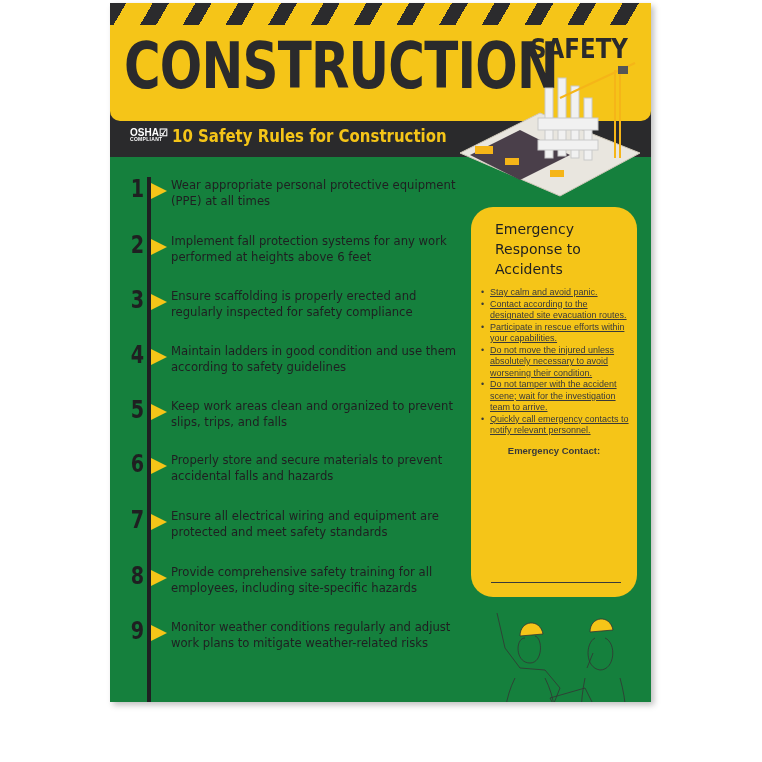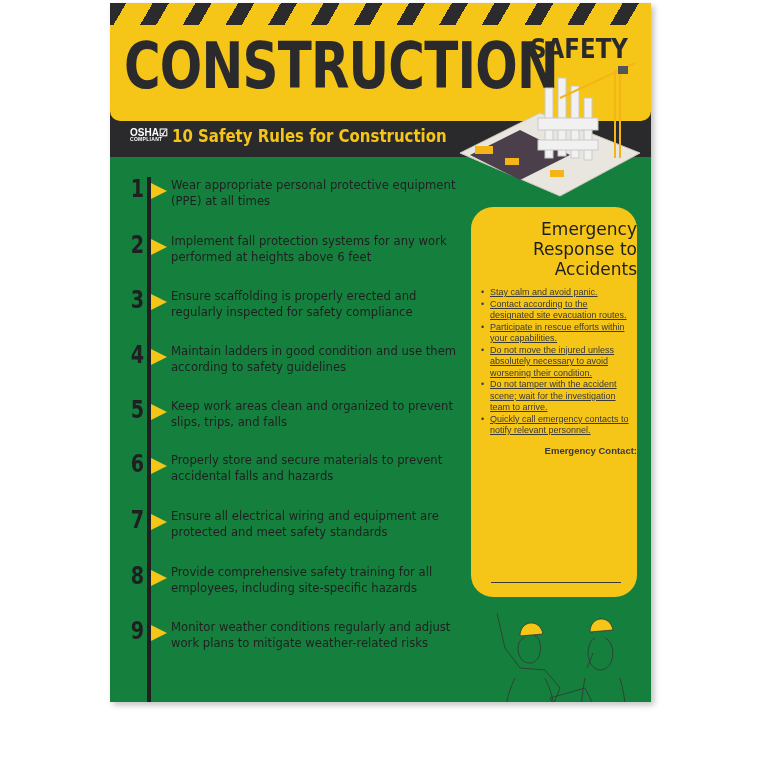--- a/index.html
+++ b/index.html
@@ -15,25 +15,25 @@
   .osha .osha-top { font-size:10px;text-align:right; }
   .osha .osha-bottom { font-size:5px; line-height:5px; letter-spacing:0.3px; }
   .band-title { position:absolute; left:62px; top:123px; z-index:2; color:#f5c518; font-weight:bold; font-size:17px; font-family:"DejaVu Sans", sans-serif; transform:scaleX(0.88); transform-origin:left center; white-space:nowrap; }
   .illustration { position:absolute; left:340px; top:55px; width:200px; height:140px; z-index:3; }
   .timeline-bar { position:absolute; left:37px; top:174px; width:4px; height:527px; background:#1f1f21; }
   .rule { position:absolute; left:0; width:370px; height:40px; }
   .rule-num { position:absolute; left:4px; top:0; width:30px; text-align:right; font-family:"DejaVu Sans", sans-serif; font-weight:bold; font-size:24px; color:#1f1f21; transform:scaleX(0.8); transform-origin:right center; }
   .rule-arrow { position:absolute; left:41px; top:8px; width:0; height:0; border-top:8px solid transparent; border-bottom:8px solid transparent; border-left:16px solid #f5c518; }
   .rule-text { position:absolute; left:61px; top:2px; width:310px; font-family:"DejaVu Sans", sans-serif; font-size:12.5px; line-height:16px; color:#1f1f21; transform:scaleX(0.93); transform-origin:left top; }
   .emergency { position:absolute; left:361px; top:204px; width:166px; height:390px; background:#f5c518; border-radius:22px; }
-  .em-title { text-align:right; margin-top:12px; font-family:"DejaVu Sans", sans-serif; font-size:17px; line-height:20px; color:#1f1f21;margin-left:24px; }
+  .em-title { text-align:left; margin-top:12px; font-family:"DejaVu Sans", sans-serif; font-size:14px; line-height:20px; color:#1f1f21;margin-left:24px; }
   .em-list { list-style:none; margin:8px 0 0 0; padding:0 6px 0 10px; font-size:9px; line-height:11.5px; color:#3a3a3a;text-decoration:underline; }
   .em-list li { position:relative; padding-left:9px; }
   .em-list li::before { content:"•"; position:absolute; left:0; top:0; }
-  .em-contact { text-align:right; margin-top:8px; font-size:9.5px; font-weight:bold; color:#3a3a3a; }
+  .em-contact { text-align:center; margin-top:8px; font-size:9.5px; font-weight:bold; color:#3a3a3a; }
   .em-line { position:absolute; left:20px; right:16px; bottom:14px; height:1px; background:#3a3a3a; }
   .workers { position:absolute; left:375px; top:605px; width:160px; height:130px; }
   .bottom-stripe { position:absolute; left:0; top:732px; width:100%; height:17px; background:repeating-linear-gradient(120deg, #2b2b2d 0 14px, #f5c518 14px 37px); }
 </style>
 </head>
 <body>
 
 <div class="poster">
 
   <div class="dark-band"></div>

